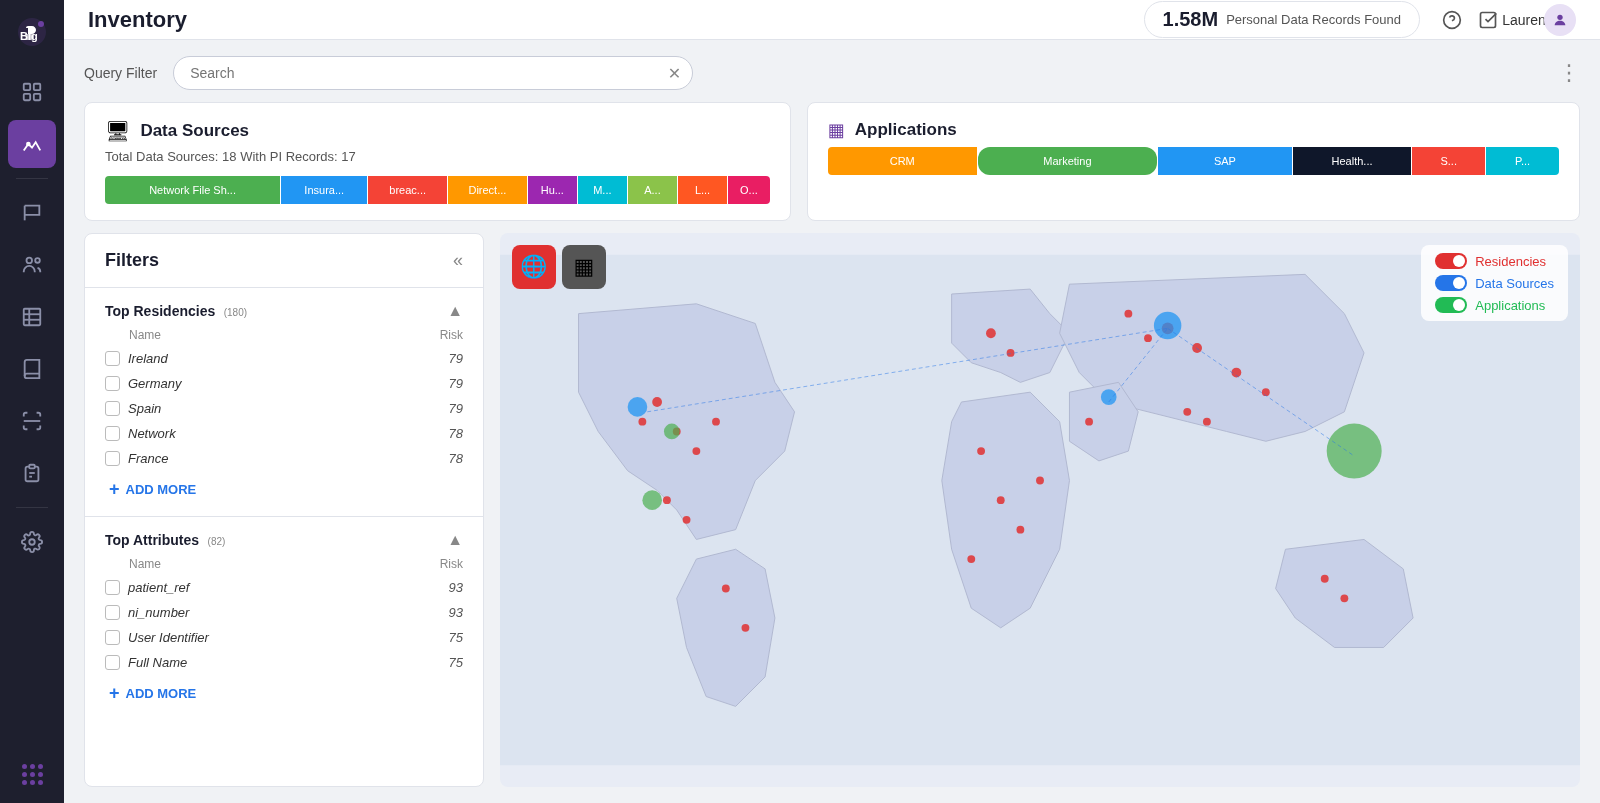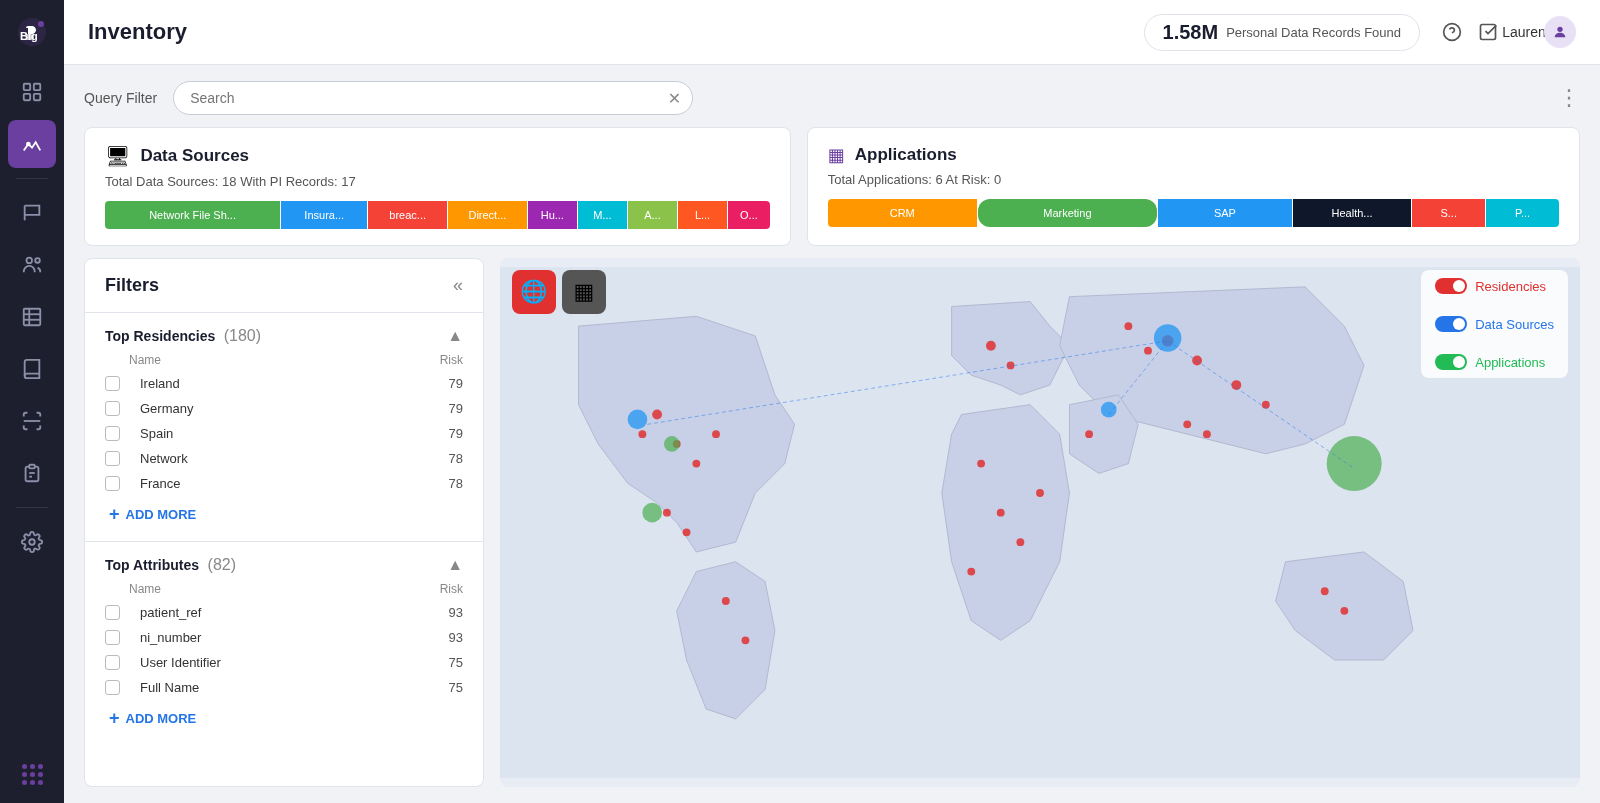--- a/index.html
+++ b/index.html
@@ -36,21 +36,21 @@
     .sidebar-dot { width: 5px; height: 5px; border-radius: 50%; background: #6b3fa0; }
 
     
     .main { flex: 1; display: flex; flex-direction: column; overflow: hidden; }
 
     
     .topbar {
       background: #fff;
       display: flex; align-items: center;
       padding: 0 24px;
-      height: 65px;
+      height: 40px;
       border-bottom: 1px solid #e0e3ea;
       flex-shrink: 0;
     }
     .topbar-title {
       font-size: 22px; font-weight: 600; color: #1a1d2e; flex: 1;
     }
     .topbar-stats { display: flex; align-items: center; gap: 12px; }
     .stat-pill {
       display: flex; align-items: center; gap: 8px;
       border: 1.5px solid #e0e3ea; border-radius: 24px;
@@ -103,29 +103,30 @@
       padding: 16px 20px; border-bottom: 1px solid #e0e3ea;
     }
     .filters-title { font-size: 18px; font-weight: 600; color: #1a1d2e; }
     .filters-collapse { color: #888; cursor: pointer; font-size: 18px; }
     .filter-section { padding: 0 20px 16px; }
     .filter-section-header {
       display: flex; align-items: center; justify-content: space-between;
       padding: 14px 0 8px;
     }
     .filter-section-title { font-size: 14px; font-weight: 600; color: #1a1d2e; }
-    .filter-section-count { font-size: 16px; color: #888; margin-left: 4px; }
+    .filter-section-count { font-size: 10px; color: #888; margin-left: 4px; }
     .filter-section-toggle { cursor: pointer; color: #888; }
     .filter-table-header {
       display: flex; justify-content: space-between;
       font-size: 12px; color: #888; padding: 0 0 4px 24px;
     }
     .filter-row {
-      display: flex; align-items: center; gap: 20px;
+      display: flex; align-items: center; gap: 8px;
       padding: 5px 0;
+      font-style: italic;
     }
     .filter-checkbox {
       width: 15px; height: 15px; border: 1.5px solid #bbb;
       border-radius: 3px; flex-shrink: 0; cursor: pointer;
       background: #fff;
     }
     .filter-name { font-size: 13px; color: #333; flex: 1; }
     .filter-risk { font-size: 13px; color: #555; }
     .add-more {
       display: flex; align-items: center; gap: 6px;
@@ -172,21 +173,21 @@
     .map-ctrl-btn {
       width: 44px; height: 44px; border-radius: 8px;
       display: flex; align-items: center; justify-content: center;
       cursor: pointer; font-size: 20px;
     }
     .map-ctrl-globe { background: #e03030; }
     .map-ctrl-grid { background: #555; }
     .map-legend {
       position: absolute; top: 12px; right: 12px;
       background: rgba(255,255,255,0.85); border-radius: 8px; padding: 8px 14px;
-      display: flex; flex-direction: column; gap: 22px;
+      display: flex; flex-direction: column; gap: 6px;
     }
     .legend-item { display: flex; align-items: center; gap: 8px; font-size: 13px; }
     .legend-toggle {
       width: 32px; height: 16px; border-radius: 8px;
       display: flex; align-items: center; padding: 2px;
       position: relative;
     }
     .legend-toggle-on-red { background: #e03030; justify-content: flex-end; }
     .legend-toggle-on-blue { background: #2575e8; justify-content: flex-end; }
     .legend-toggle-on-green { background: #22bb55; justify-content: flex-end; }
@@ -364,21 +365,20 @@
             <div class="bar-seg" style="background: rgb(255, 87, 34); flex: 5 1 0%;">L...</div>
             <div class="bar-seg" style="background: rgb(233, 30, 99); flex: 4 1 0%;">O...</div>
           </div>
       </div>
 
       <div class="app-card">
         <div class="card-header">
           <span class="card-icon" style="font-size:18px;color:#6b3fa0;">▦</span>
           <span class="card-title">Applications</span>
         </div>
-        <div class="card-subtitle">Total Applications: 6 At Risk: 0</div>
         <div class="bar-strip" id="app-bar">
             <div class="bar-seg" style="background: rgb(255, 152, 0); flex: 18 1 0%;">CRM</div>
             <div class="bar-seg" style="background: rgb(76, 175, 80); flex: 22 1 0%; border-radius: 12px;">Marketing</div>
             <div class="bar-seg" style="background: rgb(33, 150, 243); flex: 16 1 0%;">SAP</div>
             <div class="bar-seg" style="background: #0f172a; flex: 14 1 0%;">Health...</div>
             <div class="bar-seg" style="background: rgb(244, 67, 54); flex: 8 1 0%;">S...</div>
             <div class="bar-seg" style="background: rgb(0, 188, 212); flex: 8 1 0%;">P...</div>
           </div>
       </div>
     </div>

